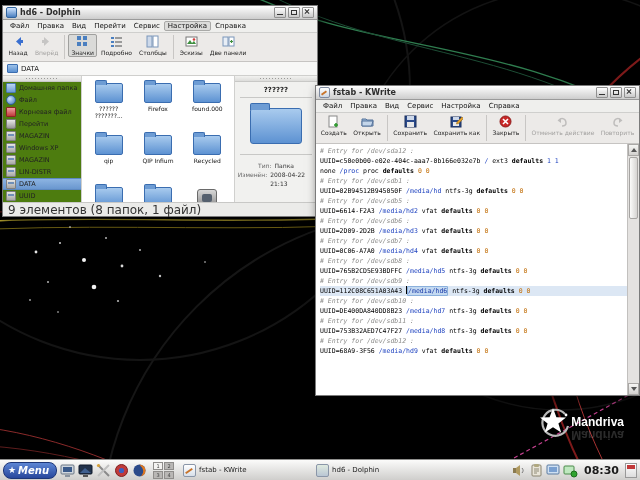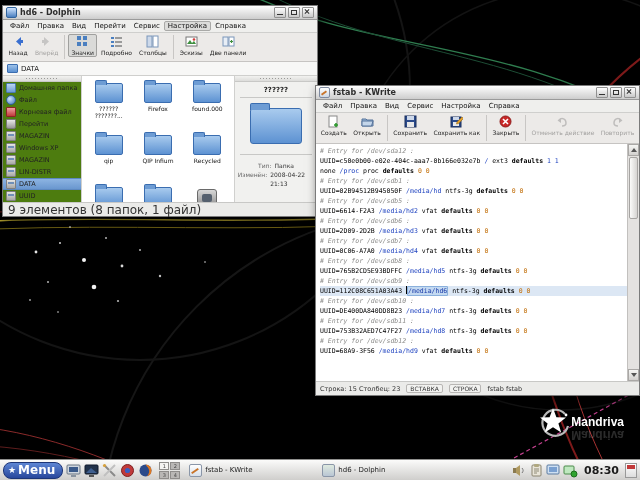--- a/index.html
+++ b/index.html
@@ -102,21 +102,21 @@
            font-size:6.5px;color:#333;padding:0 4px;gap:6px;}
   .kseg{white-space:nowrap;}
   .kbadge{border:1px solid #b8b6b4;background:#f2f2f0;border-radius:2px;padding:0 3px;font-size:6px;}
 
   
   .taskbar{position:absolute;left:0;right:0;bottom:0;height:20px;z-index:6;display:flex;align-items:center;gap:3px;
            background:linear-gradient(#fbfbfa,#cfcecc);border-top:1px solid #8f8f8d;padding:0 3px;}
   .menu-btn{display:flex;align-items:center;gap:2px;height:15px;padding:0 7px 0 4px;border-radius:8px;
             background:linear-gradient(#5d86d4,#28479c);border:1px solid #1d3678;color:#fff;}
   .menu-btn .star{color:#fff;font-size:9px;line-height:9px;}
-  .menu-btn .mlabel{font-size:12px;font-weight:bold;}
+  .menu-btn .mlabel{font-size:10px;font-weight:bold;font-style:italic;}
   .qicon{width:15px;height:15px;display:block;}
   .pager{display:grid;grid-template-columns:10px 10px;grid-template-rows:8px 8px;gap:1px;margin:0 3px;}
   .pcell{background:#b9b7b5;border:1px solid #8f8d8b;font-size:5px;color:#444;display:flex;align-items:center;justify-content:center;}
   .pcell.on{background:#f4f3f1;}
   .task{display:flex;align-items:center;gap:3px;width:124px;height:16px;padding:0 3px;border-radius:2px;font-size:7px;color:#222;}
   .task .ti{width:11px;height:11px;flex:0 0 11px;border-radius:2px;}
   .ti.kwrite{background:linear-gradient(#fff,#d7dfe9);border:1px solid #8a96a8;position:relative;}
   .ti.kwrite::after{content:"";position:absolute;left:1px;top:5px;width:8px;height:2px;background:#c8742a;transform:rotate(-35deg);}
   .ti.dolphin{background:linear-gradient(#dfeadf,#b9c6d4);border:1px solid #8a96a8;}
   .tray{display:flex;align-items:center;gap:2px;margin-left:auto;}
@@ -449,26 +449,20 @@
     </div>
     <div class="editor-wrap">
       <div class="editor" id="editor"><div class="ed-line"><span class="tok-c"># Entry for /dev/sda12 :</span></div><div class="ed-line"><span>UUID=c50e0b00-e02e-404c-aaa7-0b166e032e7b </span><span class="tok-b">/</span><span> ext3 </span><span class="tok-o">defaults</span><span> </span><span class="tok-m">1 1</span></div><div class="ed-line"><span>none </span><span class="tok-b">/proc</span><span> proc </span><span class="tok-o">defaults</span><span> </span><span class="tok-n">0 0</span></div><div class="ed-line"><span class="tok-c"># Entry for /dev/sdb1 :</span></div><div class="ed-line"><span>UUID=02B94512B945050F </span><span class="tok-b">/media/hd</span><span> ntfs-3g </span><span class="tok-o">defaults</span><span> </span><span class="tok-n">0 0</span></div><div class="ed-line"><span class="tok-c"># Entry for /dev/sdb5 :</span></div><div class="ed-line"><span>UUID=6614-F2A3 </span><span class="tok-b">/media/hd2</span><span> vfat </span><span class="tok-o">defaults</span><span> </span><span class="tok-n">0 0</span></div><div class="ed-line"><span class="tok-c"># Entry for /dev/sdb6 :</span></div><div class="ed-line"><span>UUID=2D09-2D2B </span><span class="tok-b">/media/hd3</span><span> vfat </span><span class="tok-o">defaults</span><span> </span><span class="tok-n">0 0</span></div><div class="ed-line"><span class="tok-c"># Entry for /dev/sdb7 :</span></div><div class="ed-line"><span>UUID=0C06-A7A0 </span><span class="tok-b">/media/hd4</span><span> vfat </span><span class="tok-o">defaults</span><span> </span><span class="tok-n">0 0</span></div><div class="ed-line"><span class="tok-c"># Entry for /dev/sdb8 :</span></div><div class="ed-line"><span>UUID=765B2CD5E93BDFFC </span><span class="tok-b">/media/hd5</span><span> ntfs-3g </span><span class="tok-o">defaults</span><span> </span><span class="tok-n">0 0</span></div><div class="ed-line"><span class="tok-c"># Entry for /dev/sdb9 :</span></div><div class="ed-line hl"><span>UUID=112C08C651A03A43 </span><span class="caret"></span><span class="tok-hb">/media/hd6</span><span> ntfs-3g </span><span class="tok-o">defaults</span><span> </span><span class="tok-n">0 0</span></div><div class="ed-line"><span class="tok-c"># Entry for /dev/sdb10 :</span></div><div class="ed-line"><span>UUID=DE400DA840DD8B23 </span><span class="tok-b">/media/hd7</span><span> ntfs-3g </span><span class="tok-o">defaults</span><span> </span><span class="tok-n">0 0</span></div><div class="ed-line"><span class="tok-c"># Entry for /dev/sdb11 :</span></div><div class="ed-line"><span>UUID=753B32AED7C47F27 </span><span class="tok-b">/media/hd8</span><span> ntfs-3g </span><span class="tok-o">defaults</span><span> </span><span class="tok-n">0 0</span></div><div class="ed-line"><span class="tok-c"># Entry for /dev/sdb12 :</span></div><div class="ed-line"><span>UUID=68A9-3F56 </span><span class="tok-b">/media/hd9</span><span> vfat </span><span class="tok-o">defaults</span><span> </span><span class="tok-n">0 0</span></div></div>
       <div class="vscroll">
         <div class="sarrow sarrow-up"></div>
         <div class="sthumb"></div>
         <div style="flex:1"></div>
         <div class="sarrow sarrow-dn"></div>
       </div>
     </div>
-    <div class="kstatus">
-      <span class="kseg">Строка: 15 Столбец: 23</span>
-      <span class="kbadge">ВСТАВКА</span>
-      <span class="kbadge">СТРОКА</span>
-      <span class="kseg">fstab fstab</span>
-    </div>
   </div>
 
   <div class="taskbar">
     <div class="menu-btn">
       <span class="star">★</span>
       <span class="mlabel">Menu</span>
     </div>
     <svg class="qicon" viewBox="0 0 15 15">
         <rect x="1" y="2" width="13" height="9" rx="1" fill="#cfd6de" stroke="#6a7684"></rect>
         <rect x="3" y="4" width="9" height="5" fill="#3a5a8a"></rect>

